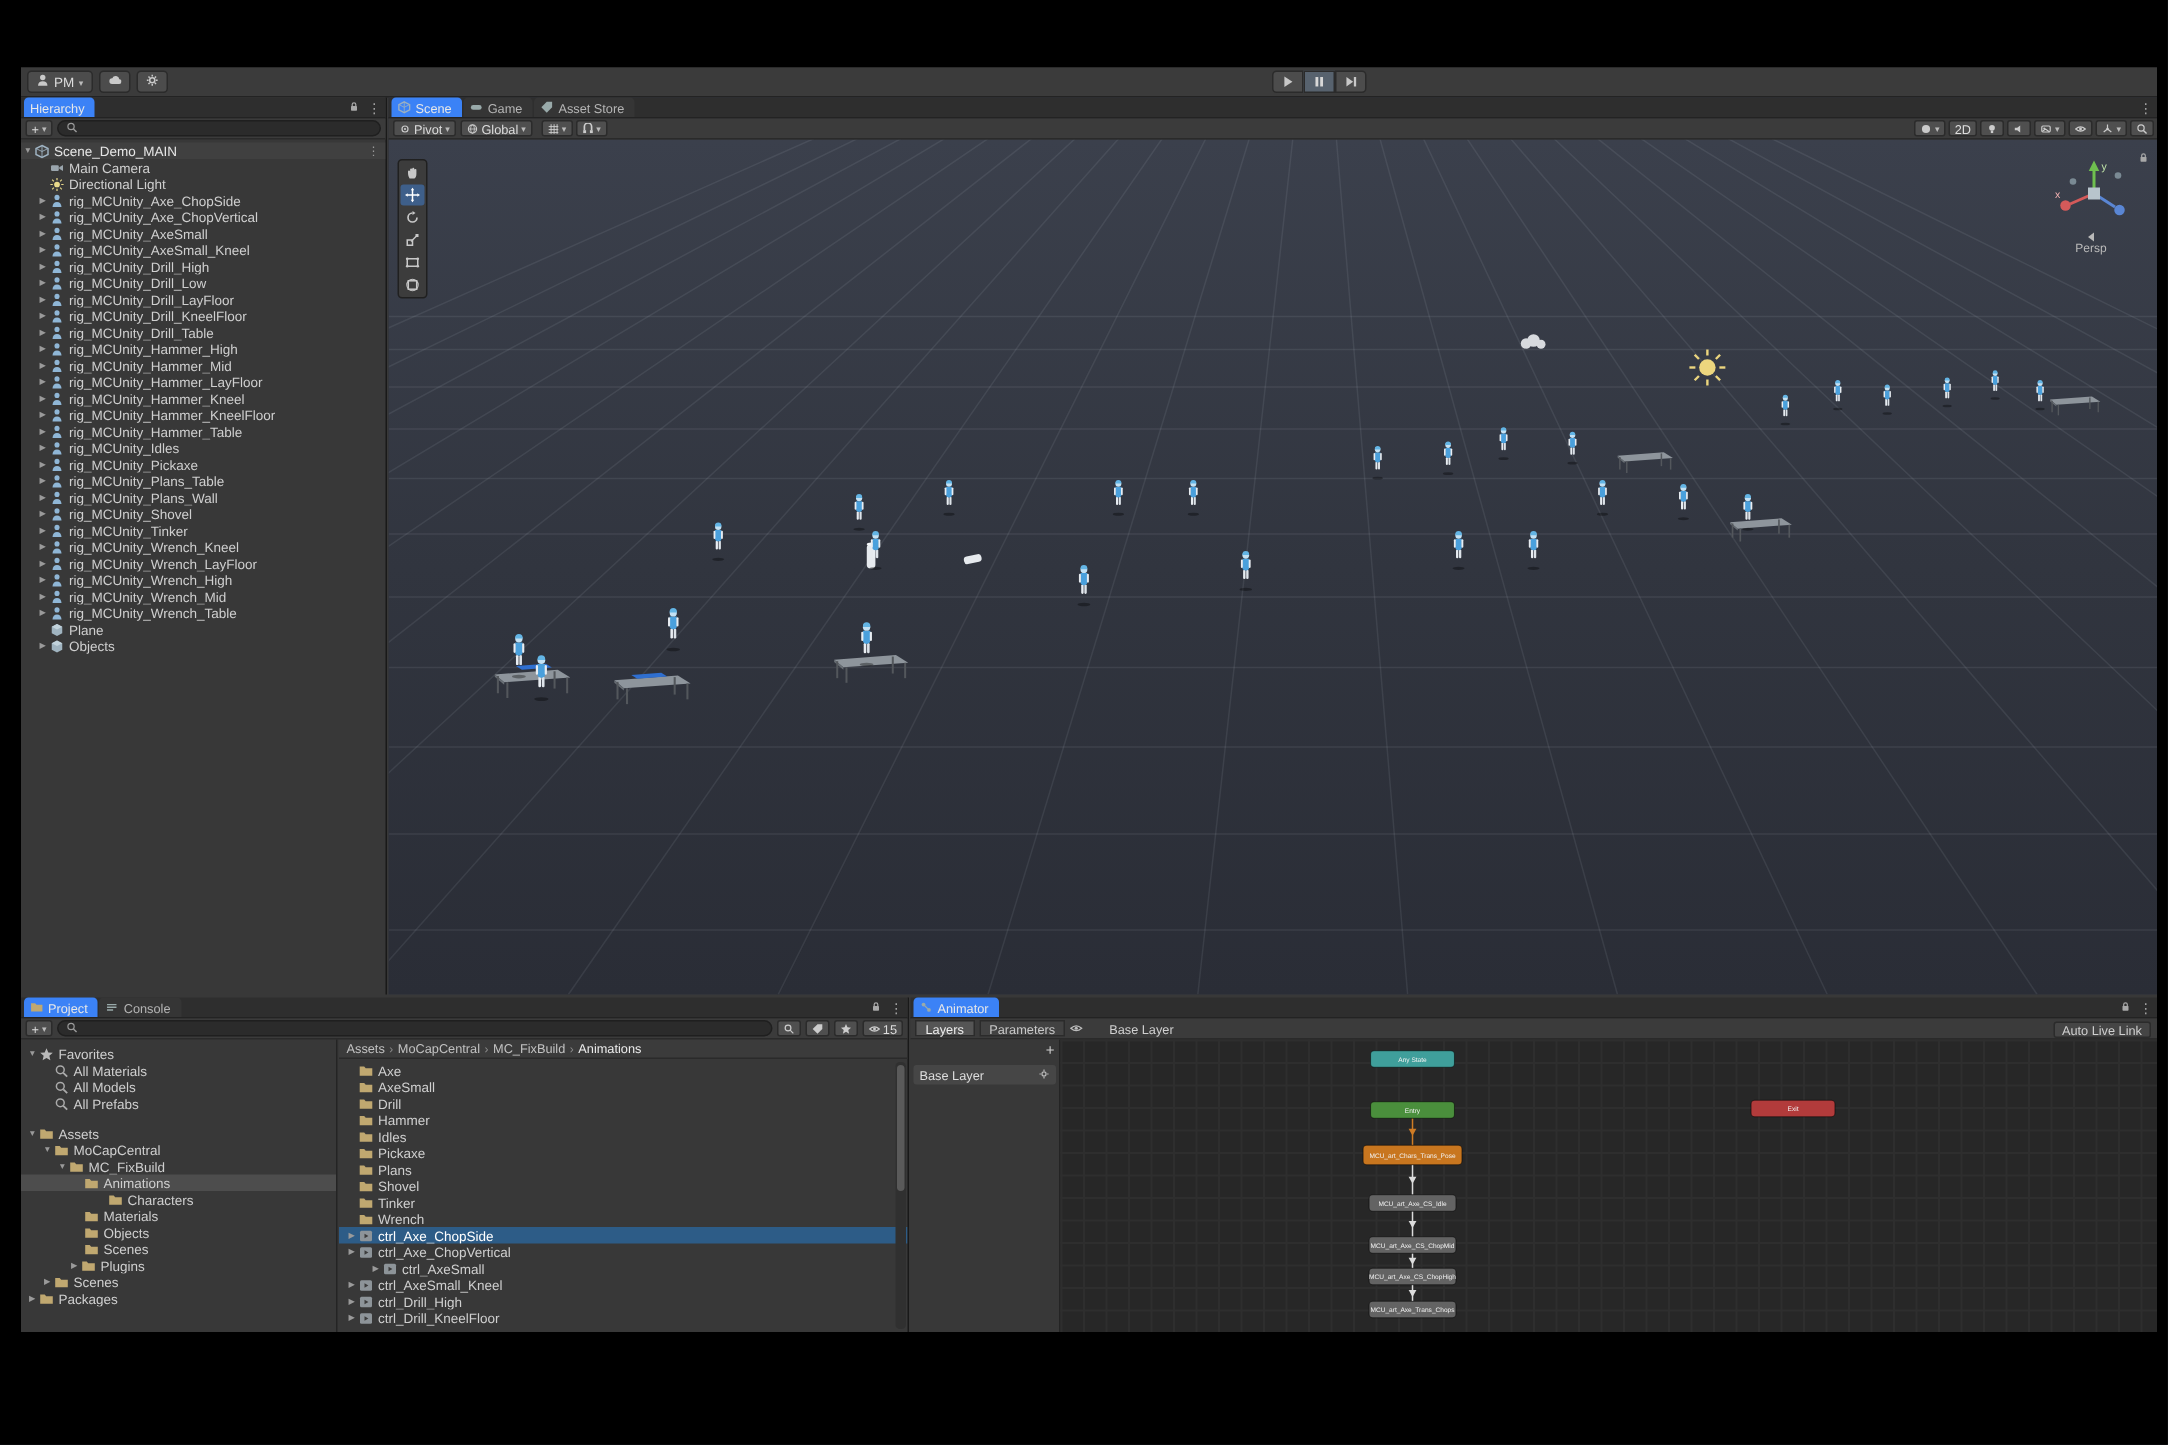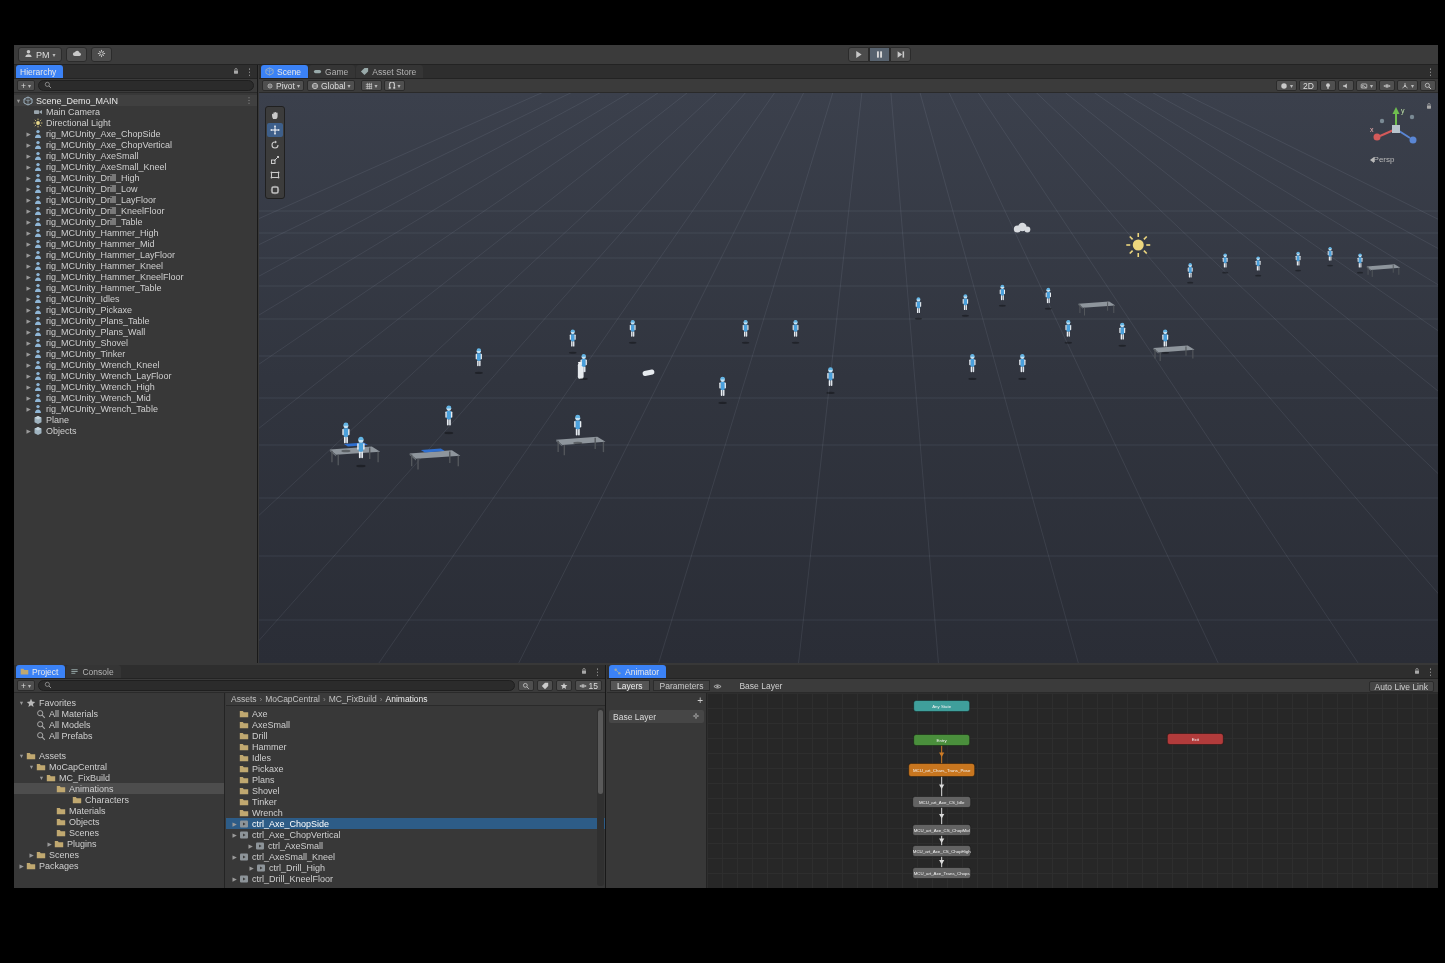--- a/index.html
+++ b/index.html
@@ -63,22 +63,22 @@
   
   .scene-panel{position:absolute;left:245px;top:20px;right:0;height:598px;background:#2e323c;}
   .viewport{position:absolute;left:0;right:0;top:28px;bottom:0;overflow:hidden;}
   .scene-svg{position:absolute;inset:0;width:100%;height:100%;}
   .toolstrip{position:absolute;left:6px;top:13px;width:20px;background:#3c3c3c;border:1px solid #202020;
     border-radius:3px;padding:1px;display:flex;flex-direction:column;gap:1px;z-index:4;}
   .tool{height:14px;display:flex;align-items:center;justify-content:center;border-radius:2px;}
   .tool svg{width:10px;height:10px;}
   .tool.active{background:#3e5f8a;}
   .gizmo{position:absolute;right:14px;top:8px;width:56px;height:56px;z-index:4;}
-  .persp{position:absolute;right:28px;top:62px;width:56px;text-align:center;color:#b9b9b9;
-    font-size:8px;z-index:4;display:flex;align-items:center;justify-content:center;gap:0;}
+  .persp{position:absolute;right:16px;top:62px;width:56px;text-align:center;color:#b9b9b9;
+    font-size:8px;z-index:4;display:flex;align-items:center;justify-content:center;gap:0;flex-direction:column;}
   .persp .tri{width:0;height:0;border-top:3px solid transparent;border-bottom:3px solid transparent;
     border-right:4px solid #b9b9b9;}
   .scene-lock{position:absolute;right:5px;top:3px;z-index:4;}
   .scene-lock svg{width:8px;height:8px;}
   .stb-right{position:absolute;right:2px;top:1px;display:flex;gap:2px;}
   .stb-group{display:flex;gap:2px;margin-left:3px;}
 
   
   .project{position:absolute;left:0;top:620px;width:592px;height:223px;background:#383838;
     border-right:1px solid #191919;}
@@ -1343,21 +1343,21 @@
                 <span>ctrl_AxeSmall</span>
               </div>
               <div class="row" style="padding-left:4px">
                 <span class="arrow">▶</span>
                 <span class="ricon"><svg viewBox="0 0 10 10">
                     <rect x="1" y="1.5" width="8" height="7" rx="1" fill="#8d9499"></rect>
                     <path d="M4 3.5v3l2.6-1.5z" fill="#3c3c3c"></path>
                   </svg></span>
                 <span>ctrl_AxeSmall_Kneel</span>
               </div>
-              <div class="row" style="padding-left:21px">
+              <div class="row" style="padding-left:4px">
                 <span class="arrow">▶</span>
                 <span class="ricon"><svg viewBox="0 0 10 10">
                     <rect x="1" y="1.5" width="8" height="7" rx="1" fill="#8d9499"></rect>
                     <path d="M4 3.5v3l2.6-1.5z" fill="#3c3c3c"></path>
                   </svg></span>
                 <span>ctrl_Drill_High</span>
               </div>
               <div class="row" style="padding-left:4px">
                 <span class="arrow">▶</span>
                 <span class="ricon"><svg viewBox="0 0 10 10">

